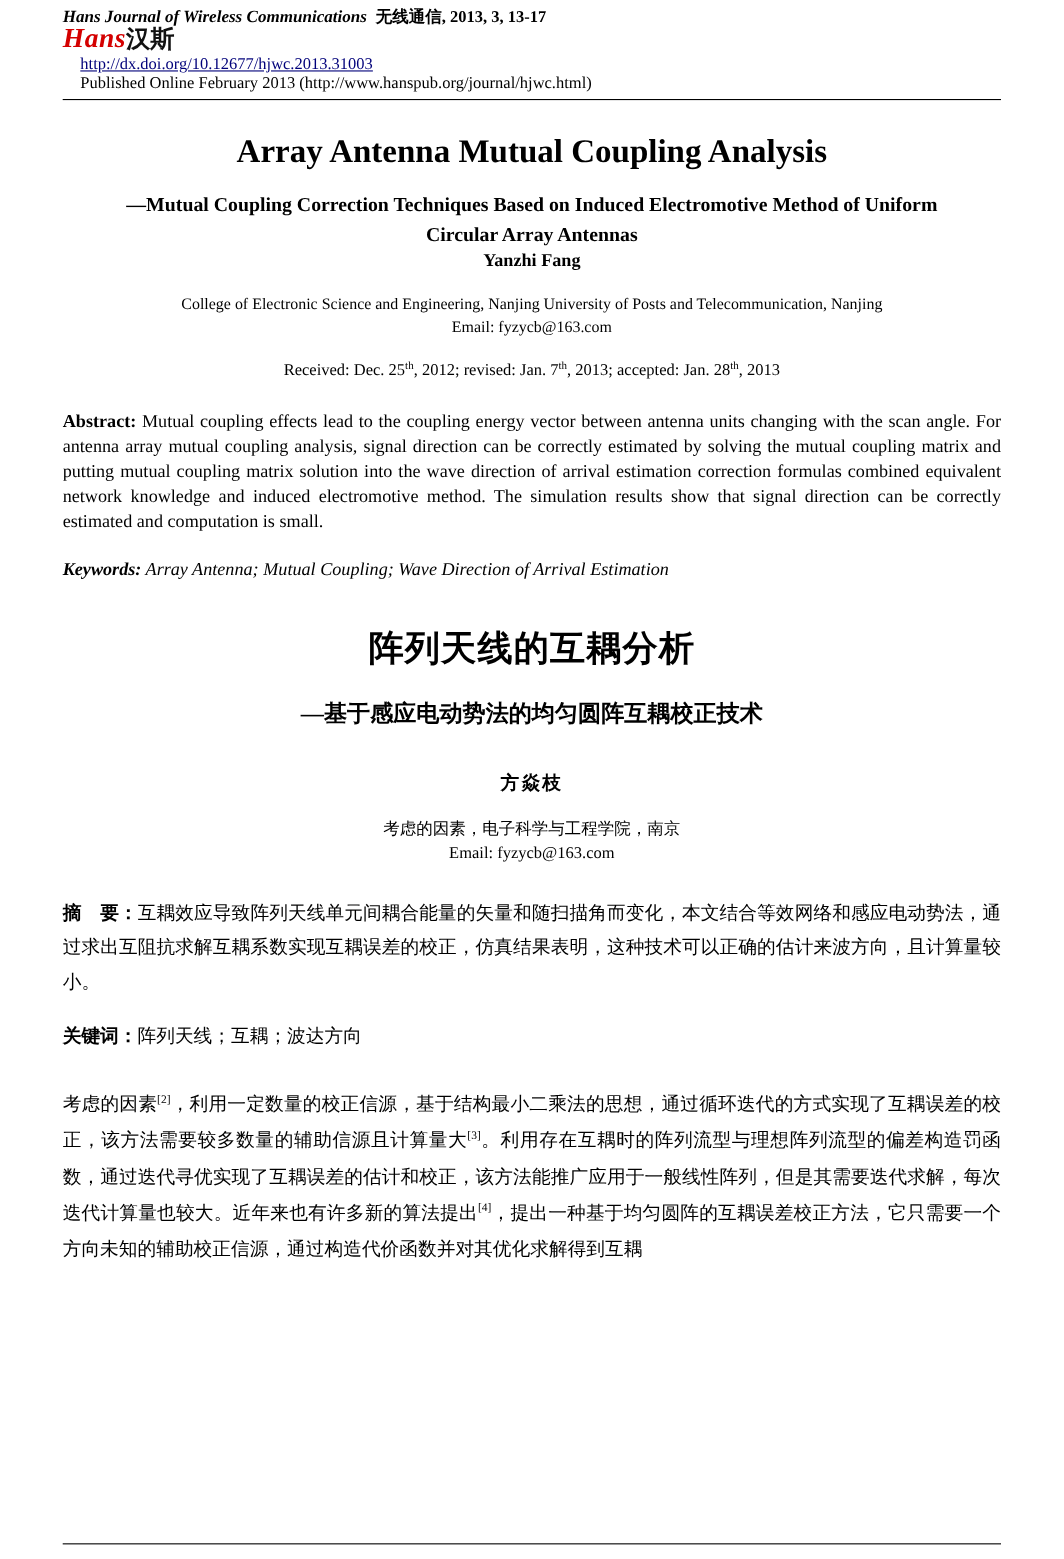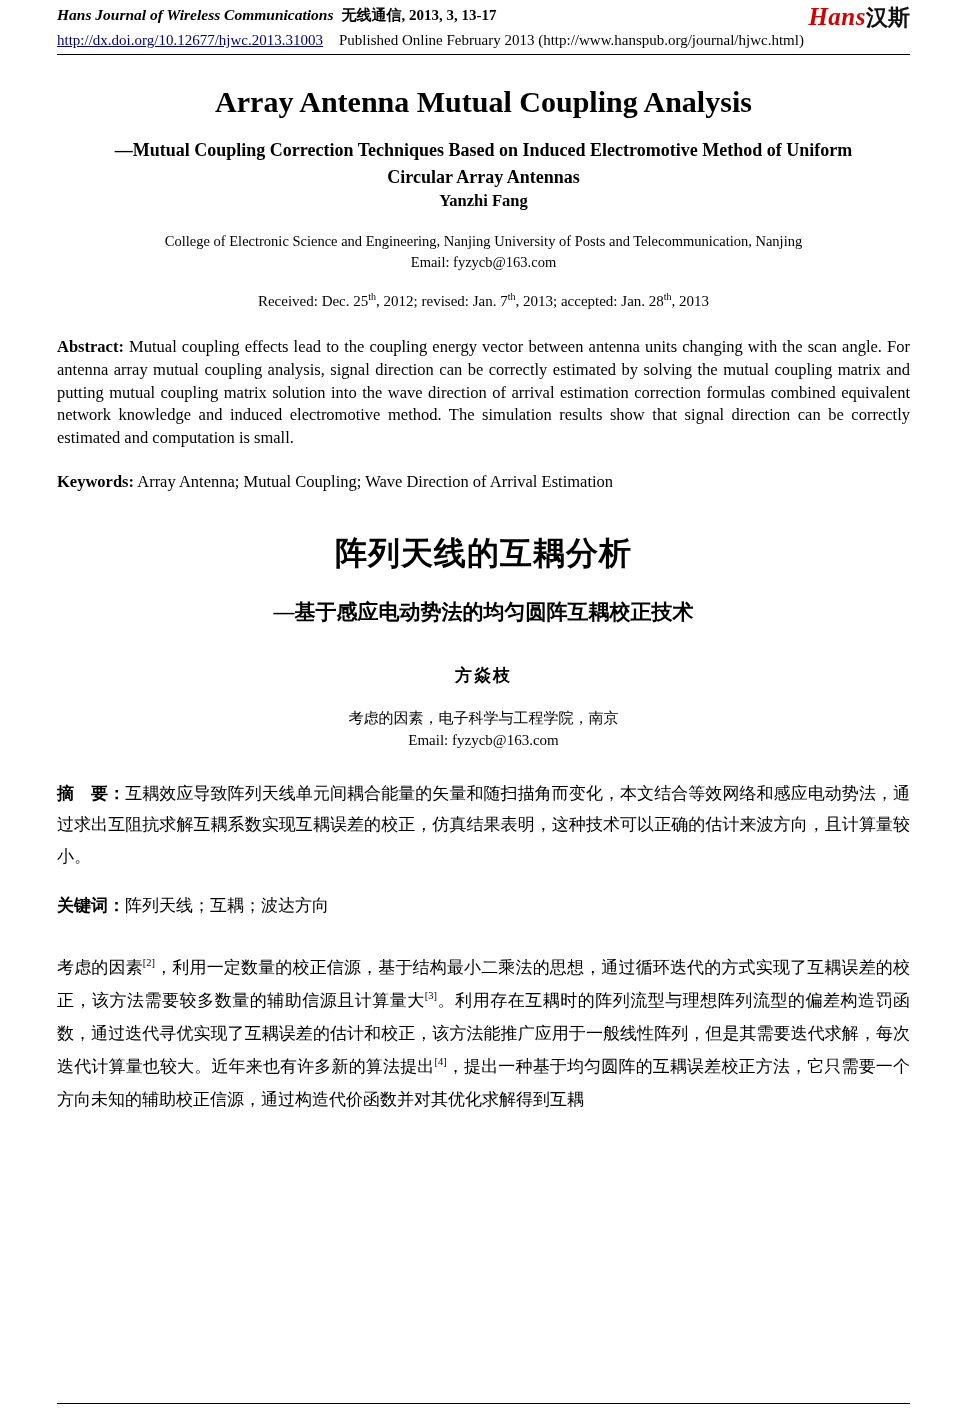--- a/index.html
+++ b/index.html
@@ -3,40 +3,40 @@
 <meta charset="utf-8">
 <style>
   * { margin:0; padding:0; box-sizing:border-box; }
   html,body { background:#ffffff; }
   body { width:967px; font-family:"Liberation Serif", serif; color:#000; }
   .page {
     position:relative; width:967px; height:1417px;
     padding:6px 57px 0 57px; overflow:hidden; background:#fff;
   }
   
-  .header-top { display:flex; justify-content:space-between; align-items:flex-start; }
+  .header-top { display:flex; justify-content:space-between; align-items:flex-start;flex-direction:column; }
   .journal-en { font-weight:bold; font-style:italic; font-size:15.5px; }
   .journal-cn { font-weight:bold; font-size:15px; margin-left:4px; }
   .logo { white-space:nowrap; line-height:1; margin-top:-2px;text-align:right; }
   .logo-hans { color:var(--logo_red, #d40000); font-weight:bold; font-style:italic; font-size:25px; letter-spacing:0.5px; }
   .logo-cn { color:#111; font-weight:bold; font-size:22px; font-family:"Liberation Sans", sans-serif; }
-  .header-line2 { margin-top:3px; font-size:15px; display:flex; align-items:baseline; }
+  .header-line2 { margin-top:3px; font-size:15px; display:flex; align-items:baseline;flex-direction:column; }
   .doi-link { color:var(--link_blue, #00007a); text-decoration:underline; cursor:pointer; }
   .published { margin-left:16px; }
   .header-rule { border:none; border-top:1.6px solid #000; margin-top:5px; }
   
   .en-title { text-align:center; font-size:30px; font-weight:bold; margin-top:30px; }
   .en-subtitle { text-align:center; font-size:18px; font-weight:bold; line-height:1.5; max-width:762px; margin:18px auto 0 auto; }
   .author-en { text-align:center; font-size:16.5px; font-weight:bold; }
   .affil-block { text-align:center; font-size:14.5px; line-height:1.45; margin-top:20px; }
   .received-line { text-align:center; font-size:15px; margin-top:20px; }
   sup { font-size:10px; vertical-align:super; line-height:0; }
   .abstract { margin-top:26px; font-size:16.5px; line-height:1.38; text-align:justify; }
   .abstract b, .keywords b { font-weight:bold; }
-  .keywords { margin-top:22px; font-size:16.5px; }
+  .keywords { margin-top:22px; font-size:16.5px;font-style:italic; }
   
   .cn-title { text-align:center; font-size:32px; font-weight:bold; margin-top:40px; letter-spacing:1px; }
   .cn-subtitle { text-align:center; font-size:21px; font-weight:bold; margin-top:22px; }
   .author-cn { text-align:center; font-size:17px; font-weight:bold; margin-top:38px; letter-spacing:2px; }
   .cn-affil-block { text-align:center; font-size:15px; line-height:1.5; margin-top:20px; }
   .cn-received-line { text-align:center; font-size:15px; margin-top:20px; }
   .cn-abstract { margin-top:26px; font-size:17px; line-height:1.85; text-align:justify; }
   .cn-keywords { margin-top:22px; font-size:17px; }
   
   .columns { display:flex; gap:28px; margin-top:34px; }

